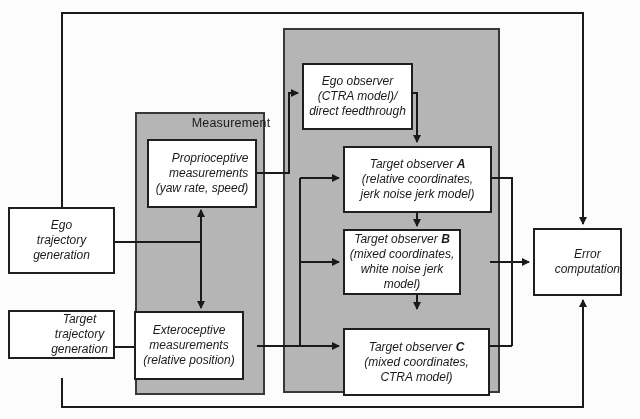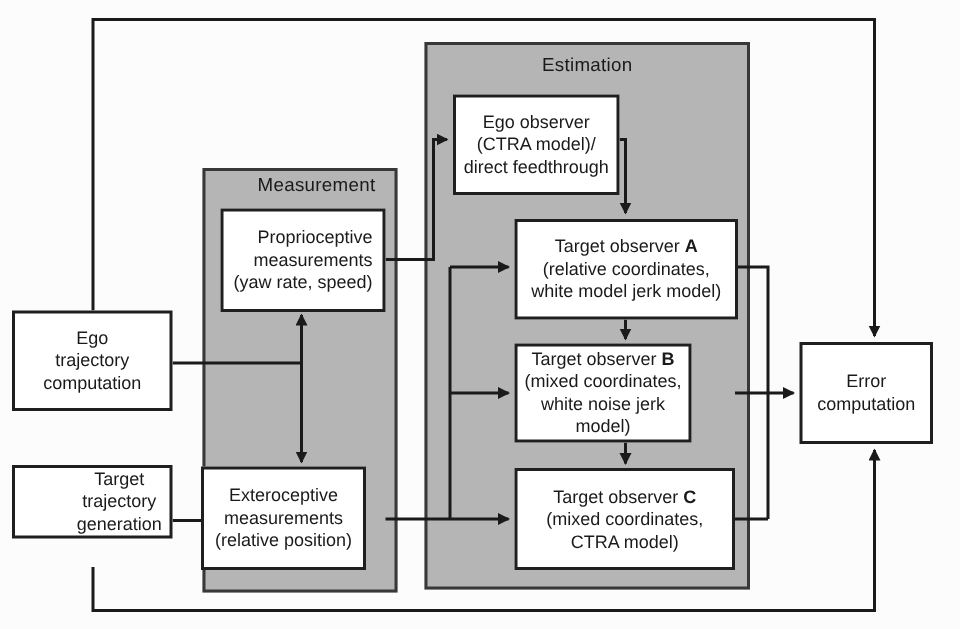--- a/index.html
+++ b/index.html
@@ -15,34 +15,33 @@
     font-size:12.5px;letter-spacing:.2px;
   }
   .box{
     position:absolute;background:#fff;border:2px solid #1f1f1f;box-sizing:border-box;
     display:flex;align-items:center;justify-content:center;text-align:center;
     font-size:12px;line-height:15px;
   }
   .box .t{white-space:pre-line;}
   .box .rest{white-space:pre-line;}
   svg.wires{position:absolute;left:0;top:0;z-index:5;}
-  .box{z-index:10;}
+  .box{z-index:10;font-style:italic;}
   .container{z-index:1;}
   .container-label{z-index:2;}
 </style>
 </head>
 <body>
 
 <div id="stage">
 
   <div class="container" style="left:135px;top:112px;width:130px;height:283px;"></div>
-  <div class="container-label" style="left:135px;top:116px;width:152px;position:absolute;">Measurement</div>
+  <div class="container-label" style="left:135px;top:116px;width:152px;position:absolute;padding-left:20px;">Measurement</div>
 
   <div class="container" style="left:283px;top:28px;width:217px;height:365px;"></div>
-  <div class="container-label" style="left:283px;top:36px;width:217px;position:absolute;">Estimation</div>
 
   <svg class="wires" width="640" height="419" viewBox="0 0 640 419">
     <defs>
       <marker id="arr" orient="auto" markerUnits="userSpaceOnUse" markerWidth="9" markerHeight="9" refX="7" refY="4">
         <path d="M0,0 L8,4 L0,8 Z" fill="#1a1a1a"></path>
       </marker>
     </defs>
     <g stroke="#1a1a1a" stroke-width="2" fill="none">
       <path d="M62,207 V13 H583 V224" marker-end="url(#arr)"></path>
       <path d="M115,242 H201"></path>
@@ -60,21 +59,21 @@
       <path d="M490,178 H512 V346"></path>
       <path d="M490,346 H512"></path>
       <path d="M490,262 H529" marker-end="url(#arr)"></path>
       <path d="M62,378 V407 H583 V300" marker-end="url(#arr)"></path>
     </g>
   </svg>
 
   <div class="box" style="left:8px;top:207px;width:107px;height:67px;">
     <div class="t">Ego
 trajectory
-computation</div>
+generation</div>
   </div>
 
   <div class="box" style="left:8px;top:310px;width:107px;height:49px;padding-left:36px;">
     <div class="t">Target
 trajectory
 generation</div>
   </div>
 
   <div class="box" style="left:147px;top:139px;width:110px;height:69px;text-align:right;">
     <div class="t">Proprioceptive
@@ -91,38 +90,38 @@
   <div class="box" style="left:302px;top:63px;width:111px;height:67px;">
     <div class="t">Ego observer
 (CTRA model)/
 direct feedthrough</div>
   </div>
 
   <div class="box" style="left:343px;top:146px;width:149px;height:67px;">
     <div>
       <span>Target observer </span><b>A</b>
       <div class="rest">(relative coordinates,
-white model jerk model)</div>
+jerk noise jerk model)</div>
     </div>
   </div>
 
   <div class="box" style="left:343px;top:229px;width:118px;height:66px;">
     <div>
       <span>Target observer </span><b>B</b>
       <div class="rest">(mixed coordinates,
 white noise jerk model)</div>
     </div>
   </div>
 
-  <div class="box" style="left:343px;top:312px;width:147px;height:68px;">
+  <div class="box" style="left:343px;top:328px;width:147px;height:68px;">
     <div>
       <span>Target observer </span><b>C</b>
       <div class="rest">(mixed coordinates,
 CTRA model)</div>
     </div>
   </div>
 
-  <div class="box" style="left:533px;top:228px;width:89px;height:68px;">
+  <div class="box" style="left:533px;top:228px;width:89px;height:68px;justify-content:flex-end;">
     <div class="t">Error
 computation</div>
   </div>
 
 </div>
 
 </body></html>

